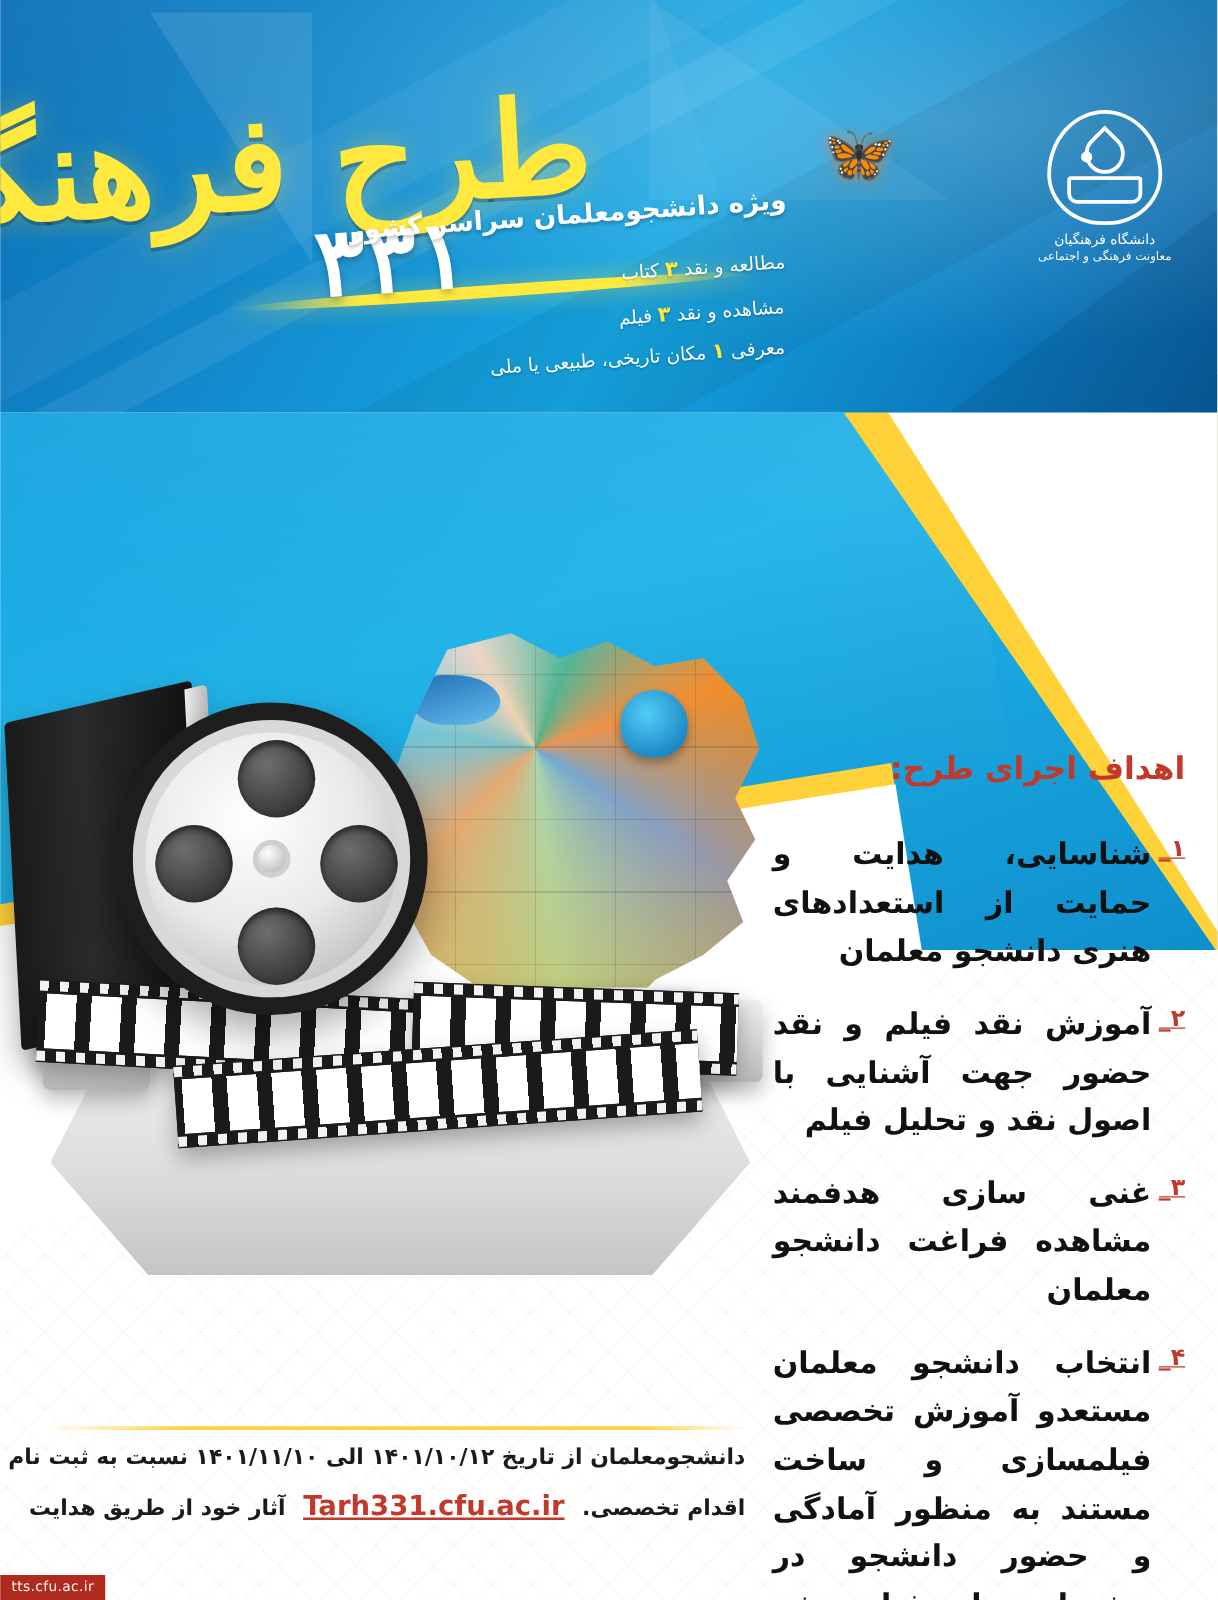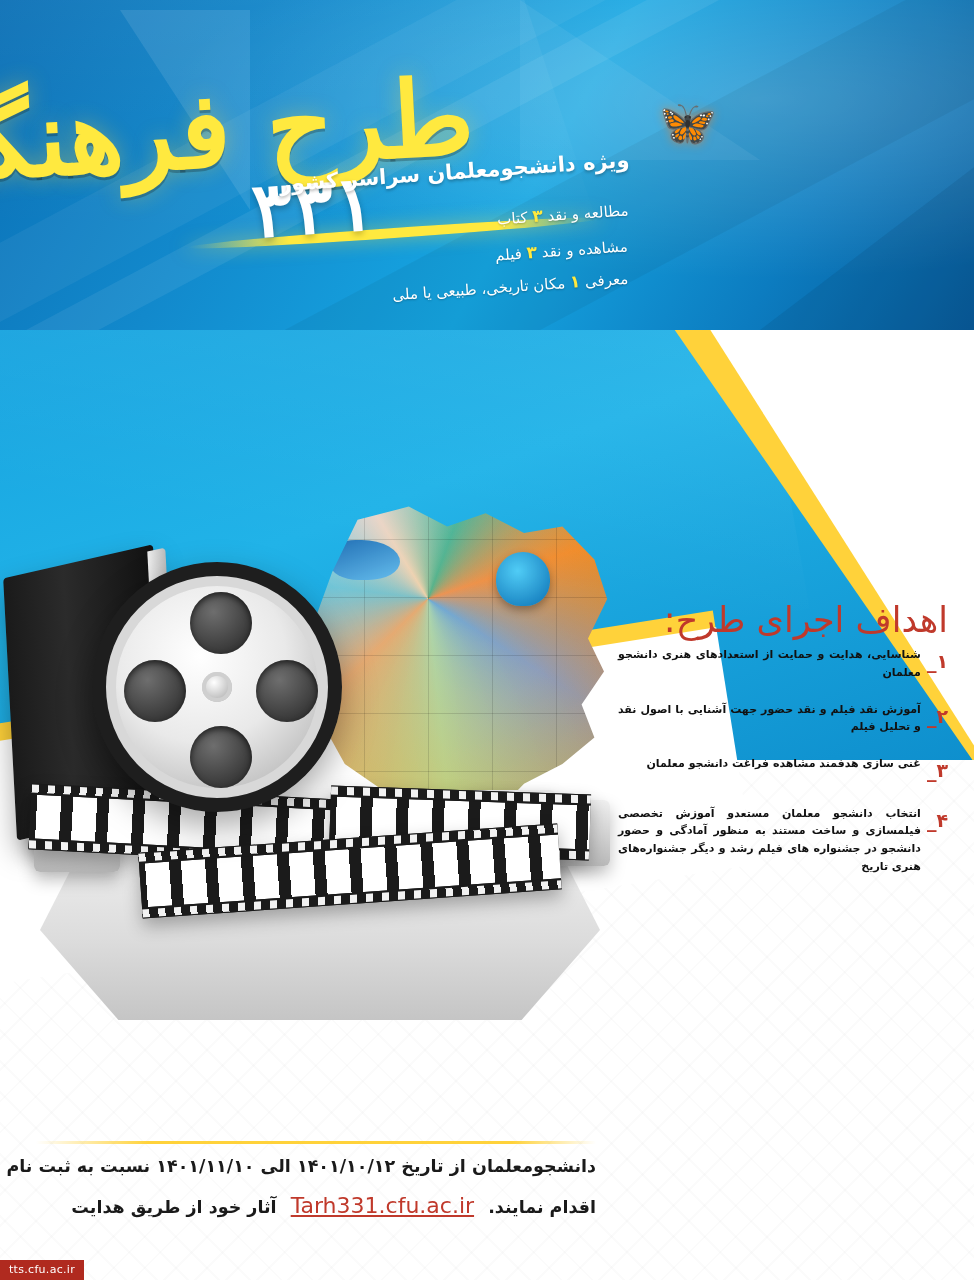--- a/index.html
+++ b/index.html
@@ -382,41 +382,42 @@
 
   
   .goals {
     position: absolute;
     right: 26px; top: 600px;
     width: 330px;
     direction: rtl;
     text-align: right;
   }
   .goals-title {
-    font-size: 35px;
-    font-weight: normal;
+    font-size: 25px;
+    font-weight: bold;
     color: #c0392b;
-    margin-bottom: 6px;
+    margin-bottom: 35px;
     letter-spacing: -0.5px;
   }
   .goal {
     display: flex;
     gap: 6px;
     margin-bottom: 19px;
     align-items: flex-start;
   }
   .goal-num {
     color: #c0392b;
     font-weight: bold;
     font-size: 19px;
     flex: 0 0 auto;
     line-height: 1.6;
+    text-decoration: underline;
   }
   .goal-text {
-    font-size: 11px;
+    font-size: 24px;
     line-height: 1.62;
     color: #111111;
     font-weight: bold;
     text-align: justify;
   }
 
   
   .footer {
     position: absolute;
     left: 0; bottom: 52px;
@@ -428,21 +429,21 @@
   }
   .footer-line {
     font-size: 17.5px;
     font-weight: bold;
     color: #1a1a1a;
     line-height: 2.0;
     white-space: nowrap;
   }
   .footer-url {
     color: #c0392b;
-    font-weight: normal;
+    font-weight: bold;
     font-family: "DejaVu Sans", "Liberation Sans", sans-serif;
     font-size: 22px;
     direction: ltr;
     display: inline-block;
     margin: 0 8px;
   }
   .footer-rule {
     position:absolute;
     right: 24px; top: -8px;
     width: 560px; height: 3px;
@@ -508,20 +509,29 @@
   </div>
 
   <div class="top-banner">
     <div class="banner-diag d1"></div>
     <div class="banner-diag d2"></div>
     <div class="banner-diag d3"></div>
     <div class="tri t1"></div>
     <div class="tri t2"></div>
     <div class="tri t3"></div>
 
+    <div class="logo-block">
+      <div class="logo-mark">
+        <div class="flame"></div>
+        <div class="dot"></div>
+        <div class="book"></div>
+      </div>
+      <div class="logo-text-1">دانشگاه فرهنگیان</div>
+      <div class="logo-text-2">معاونت فرهنگی و اجتماعی</div>
+    </div>
 
     <div class="headline">
       <div class="butterfly">🦋</div>
       <div class="headline-main">طرح فرهنگی</div>
       <div class="headline-swoosh"></div>
       <div class="num-331">۳۳۱</div>
 
       <div class="sub-special">ویژه دانشجومعلمان سراسر کشور</div>
 
       <div class="bullet-line bl1">
@@ -560,21 +570,21 @@
     <div class="goal">
       <div class="goal-num">۴_</div>
       <div class="goal-text">انتخاب دانشجو معلمان مستعدو آموزش تخصصی فیلمسازی و ساخت مستند به منظور آمادگی و حضور دانشجو در جشنواره های فیلم رشد و دیگر جشنواره‌های هنری تاریخ</div>
     </div>
   </div>
 
   <div class="footer">
     <div class="footer-rule"></div>
     <div class="footer-line">دانشجومعلمان از تاریخ ۱۴۰۱/۱۰/۱۲ الی ۱۴۰۱/۱۱/۱۰ نسبت به ثبت نام و بارگذاری</div>
     <div class="footer-line">
-      <span>اقدام نمایند.</span>
+      <span>اقدام تخصصی.</span>
       <a class="footer-url" href="#">Tarh331.cfu.ac.ir</a>
       <span>آثار خود از طریق هدایت</span>
     </div>
   </div>
 
   <div class="corner-tag">tts.cfu.ac.ir</div>
 
 </div>
 
 </body></html>

